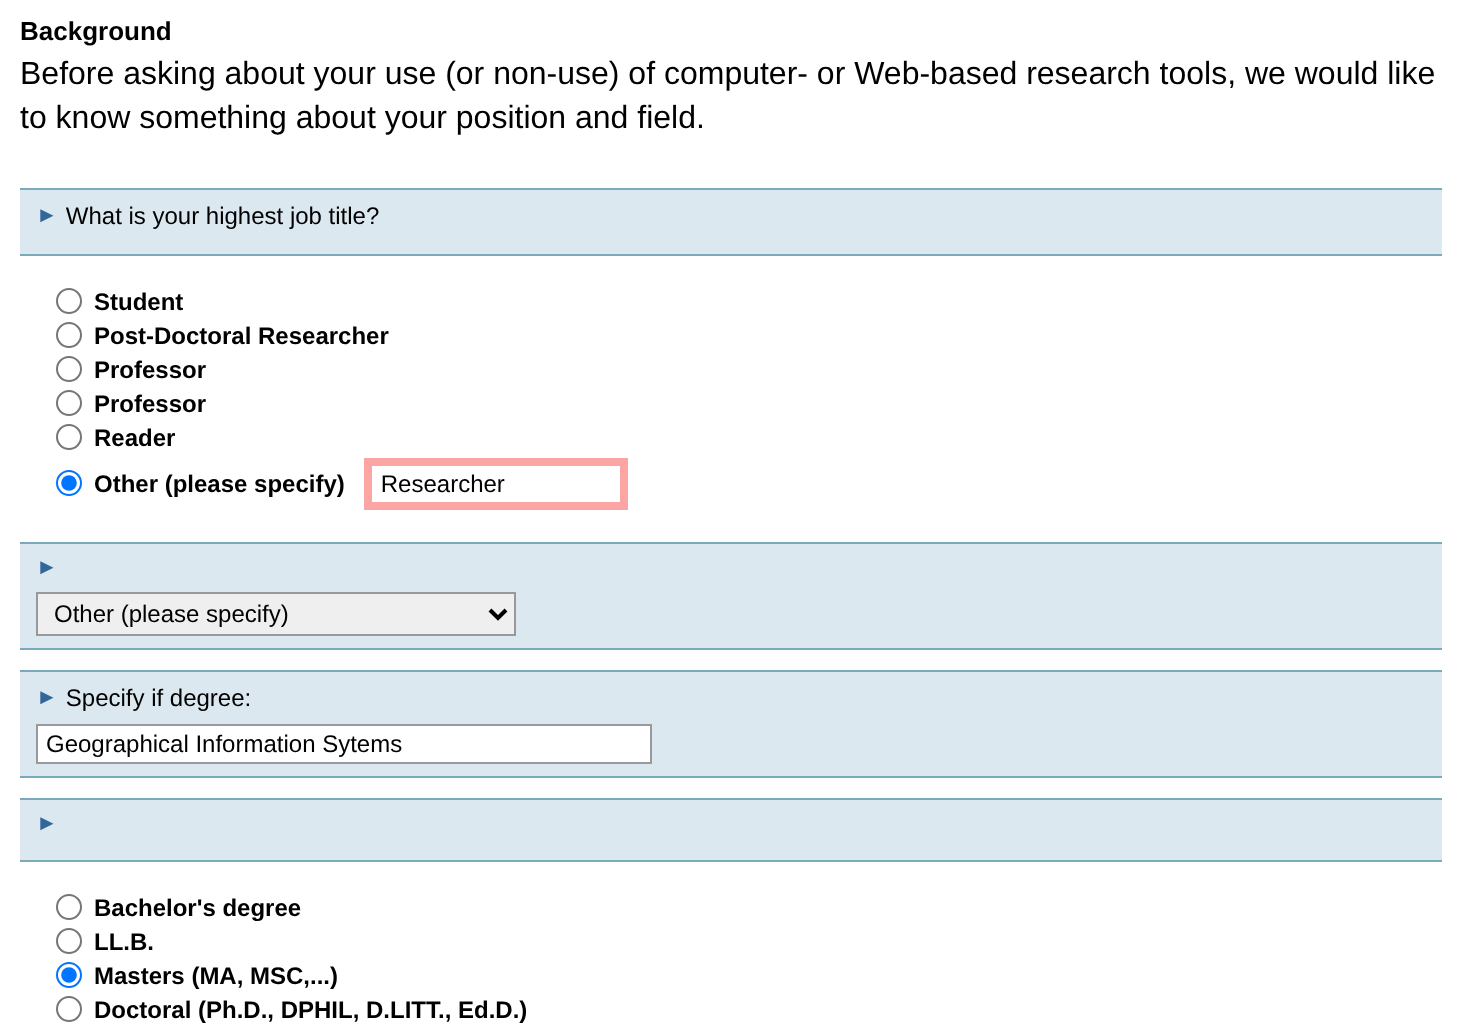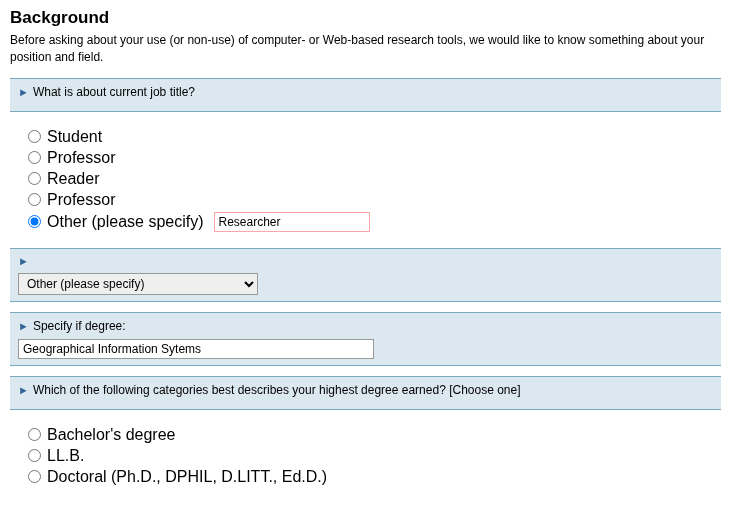--- a/index.html
+++ b/index.html
@@ -10,27 +10,27 @@
       color: #000;
       width: 731px;
     }
 
     .page-wrapper {
       padding: 8px 10px;
     }
 
     .section-title {
       font-weight: bold;
-      font-size: 17px;
+      font-size: 13px;
       margin-bottom: 4px;
     }
 
     .intro-text {
-      font-size: 12px;
-      margin-bottom: 12px;
+      font-size: 16px;
+      margin-bottom: 22px;
       line-height: 1.4;
     }
 
     .question-block {
       background: #dce8f0;
       border-top: 1px solid #7aabbd;
       border-bottom: 1px solid #7aabbd;
       padding: 6px 8px;
       margin-bottom: 10px;
     }
@@ -68,82 +68,87 @@
       gap: 6px;
       font-size: 12px;
     }
 
     .radio-item input[type="radio"] {
       margin: 0;
       cursor: pointer;
     }
 
     .radio-item label {
-      font-size: 16px;
+      font-size: 12px;
       cursor: pointer;
+      font-weight: bold;
     }
 
     .other-input {
-      border: 1px solid #fca5a5;
+      border: 4px solid #fca5a5;
       padding: 2px 4px;
       font-size: 12px;
-      width: 156px;
+      width: 132px;
       margin-left: 4px;
     }
 
     .dropdown-wrapper {
       display: flex;
       align-items: center;
     }
 
     select {
       border: 1px solid #999;
       font-size: 12px;
       padding: 2px 4px;
       width: 240px;
     }
 
     .text-input {
       border: 1px solid #999;
       padding: 2px 4px;
       font-size: 12px;
-      width: 356px;
+      width: 308px;
     }
   </style>
 </head>
 <body>
 
 <div class="page-wrapper">
 
   <div class="section-title">Background</div>
   <div class="intro-text">Before asking about your use (or non-use) of computer- or Web-based research tools, we would like to know something about your position and field.</div>
 
   <div class="question-block">
     <div class="question-label">
       <span class="arrow">►</span>
-      <span>What is about current job title?</span>
+      <span>What is your highest job title?</span>
     </div>
   </div>
   <div class="answer-block">
     <div class="radio-group">
       <div class="radio-item">
         <input type="radio" name="job_title" id="student" style="">
         <label for="student">Student</label>
       </div>
       <div class="radio-item">
+        <input type="radio" name="job_title" id="postdoc" style="">
+        <label for="postdoc">Post-Doctoral Researcher</label>
+      </div>
+      <div class="radio-item">
         <input type="radio" name="job_title" id="lecturer" style="">
         <label for="lecturer">Professor</label>
       </div>
       <div class="radio-item">
+        <input type="radio" name="job_title" id="professor" style="">
+        <label for="professor">Professor</label>
+      </div>
+      <div class="radio-item">
         <input type="radio" name="job_title" id="reader" style="">
         <label for="reader">Reader</label>
-      </div>
-      <div class="radio-item">
-        <input type="radio" name="job_title" id="professor" style="">
-        <label for="professor">Professor</label>
       </div>
       <div class="radio-item">
         <input type="radio" name="job_title" id="other_job" checked="" style="">
         <label for="other_job">Other (please specify)</label>
         <input type="text" class="other-input" value="Researcher" style="">
       </div>
     </div>
   </div>
 
   <div class="question-block">
@@ -166,34 +171,37 @@
     <div class="question-label">
       <span class="arrow">►</span>
       <span>Specify if degree:</span>
     </div>
     <input type="text" class="text-input" value="Geographical Information Sytems" style="">
   </div>
 
   <div class="question-block">
     <div class="question-label">
       <span class="arrow">►</span>
-      <span>Which of the following categories best describes your highest degree earned? [Choose one]</span>
     </div>
   </div>
   <div class="answer-block">
     <div class="radio-group">
       <div class="radio-item">
         <input type="radio" name="degree" id="bachelors" style="">
         <label for="bachelors">Bachelor's degree</label>
       </div>
       <div class="radio-item">
         <input type="radio" name="degree" id="llb" style="">
         <label for="llb">LL.B.</label>
       </div>
       <div class="radio-item">
+        <input type="radio" name="degree" id="masters" checked="" style="">
+        <label for="masters">Masters (MA, MSC,...)</label>
+      </div>
+      <div class="radio-item">
         <input type="radio" name="degree" id="doctoral" style="">
         <label for="doctoral">Doctoral (Ph.D., DPHIL, D.LITT., Ed.D.)</label>
       </div>
 
     </div>
   </div>
 
 </div>
 
 </body></html>

